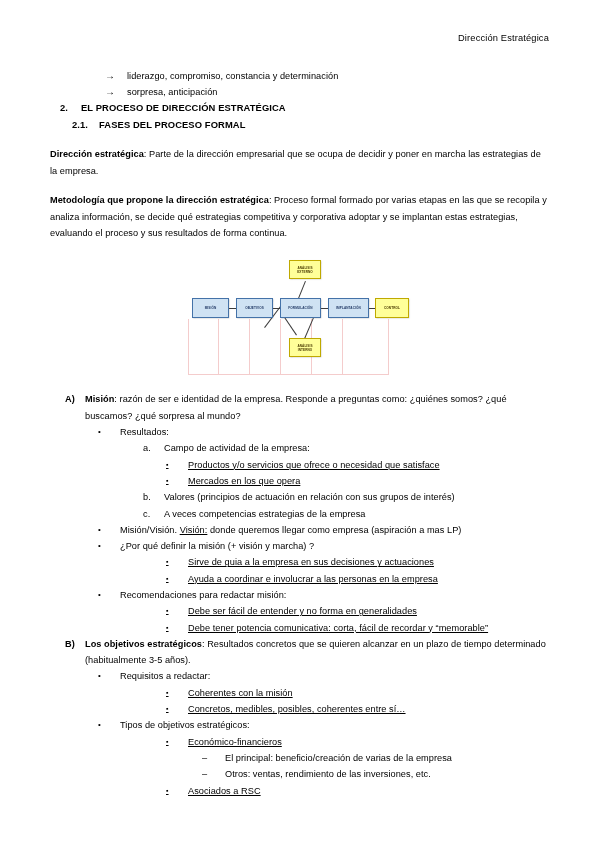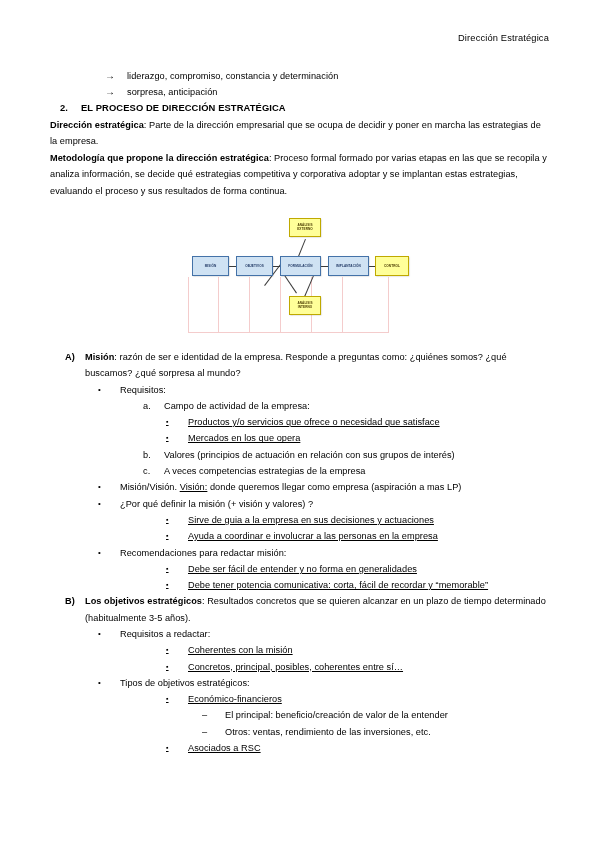--- a/index.html
+++ b/index.html
@@ -76,20 +76,21 @@
   .h-num.lvl1 { padding-left: 10px; }
   .h-num.lvl2 { padding-left: 22px; }
   .h-num .marker { width: 21px; }
   .h-num.lvl2 .marker { width: 27px; }
 
   
   .para {
     font-size: 9.2px;
     line-height: 16.4px;
     letter-spacing: 0.04px;
+    margin-top: 13px;
     text-align: left;
   }
   .para b { font-weight: bold; }
 
   
   .diagram-wrap {
     position: relative;
     height: 128px;
     margin-top: 12px;
   }
@@ -185,20 +186,24 @@
     </div>
     <div class="row arrow-row">
       <span class="marker">→</span>
       <span class="txt">sorpresa, anticipación</span>
     </div>
 
     <div class="row h-num lvl1">
       <span class="marker">2.</span>
       <span class="txt">EL PROCESO DE DIRECCIÓN ESTRATÉGICA</span>
     </div>
+    <div class="row h-num lvl2">
+      <span class="marker">2.1.</span>
+      <span class="txt">FASES DEL PROCESO FORMAL</span>
+    </div>
 
     <div class="para">
       <b>Dirección estratégica</b><span>: Parte de la dirección empresarial que se ocupa de decidir y poner en marcha las estrategias de la empresa.</span>
     </div>
 
     <div class="para">
       <b>Metodología que propone la dirección estratégica</b><span>: Proceso formal formado por varias etapas en las que se recopila y analiza información, se decide qué estrategias competitiva y corporativa adoptar y se implantan estas estrategias, evaluando el proceso y sus resultados de forma continua.</span>
     </div>
 
     <div class="diagram-wrap">
@@ -235,21 +240,21 @@
     </div>
 
     <div class="lst">
       <div class="li lvl-A">
         <span class="marker">A)</span>
         <span class="txt"><b>Misión</b><span>: razón de ser e identidad de la empresa. Responde a preguntas como: ¿quiénes somos? ¿qué buscamos? ¿qué sorpresa al mundo?</span></span>
       </div>
 
       <div class="li lvl-b">
         <span class="marker">•</span>
-        <span class="txt">Requisitos:</span>
+        <span class="txt">Resultados:</span>
       </div>
       <div class="li lvl-c">
         <span class="marker">a.</span>
         <span class="txt">Campo de actividad de la empresa:</span>
       </div>
       <div class="li lvl-d">
         <span class="marker">▪</span>
         <span class="txt">Productos y/o servicios que ofrece o necesidad que satisface</span>
       </div>
       <div class="li lvl-d">
@@ -265,21 +270,21 @@
         <span class="txt">A veces competencias estrategias de la empresa</span>
       </div>
 
       <div class="li lvl-b">
         <span class="marker">•</span>
         <span class="txt"><span>Misión/Visión. </span><u>Visión:</u> donde queremos llegar como empresa (aspiración a mas LP)</span>
       </div>
 
       <div class="li lvl-b">
         <span class="marker">•</span>
-        <span class="txt">¿Por qué definir la misión (+ visión y valores) ?</span>
+        <span class="txt">¿Por qué definir la misión (+ visión y marcha) ?</span>
       </div>
       <div class="li lvl-d">
         <span class="marker">▪</span>
         <span class="txt">Sirve de guia a la empresa en sus decisiones y actuaciones</span>
       </div>
       <div class="li lvl-d">
         <span class="marker">▪</span>
         <span class="txt">Ayuda a coordinar e involucrar a las personas en la empresa</span>
       </div>
       <div class="li lvl-b">
@@ -305,33 +310,33 @@
       <div class="li lvl-b">
         <span class="marker">•</span>
         <span class="txt">Requisitos a redactar:</span>
       </div>
       <div class="li lvl-d">
         <span class="marker">▪</span>
         <span class="txt">Coherentes con la misión</span>
       </div>
       <div class="li lvl-d">
         <span class="marker">▪</span>
-        <span class="txt">Concretos, principal, posibles, coherentes entre sí…</span>
+        <span class="txt">Concretos, medibles, posibles, coherentes entre sí…</span>
       </div>
       <div class="li lvl-b">
         <span class="marker">•</span>
         <span class="txt">Tipos de objetivos estratégicos:</span>
       </div>
       <div class="li lvl-d">
         <span class="marker">▪</span>
         <span class="txt">Económico-financieros</span>
       </div>
       <div class="li lvl-e">
         <span class="marker">–</span>
-        <span class="txt">El principal: beneficio/creación de valor de la entender</span>
+        <span class="txt">El principal: beneficio/creación de varias de la empresa</span>
       </div>
       <div class="li lvl-e">
         <span class="marker">–</span>
         <span class="txt">Otros: ventas, rendimiento de las inversiones, etc.</span>
       </div>
       <div class="li lvl-d">
         <span class="marker">▪</span>
         <span class="txt">Asociados a RSC</span>
       </div>
     </div>

